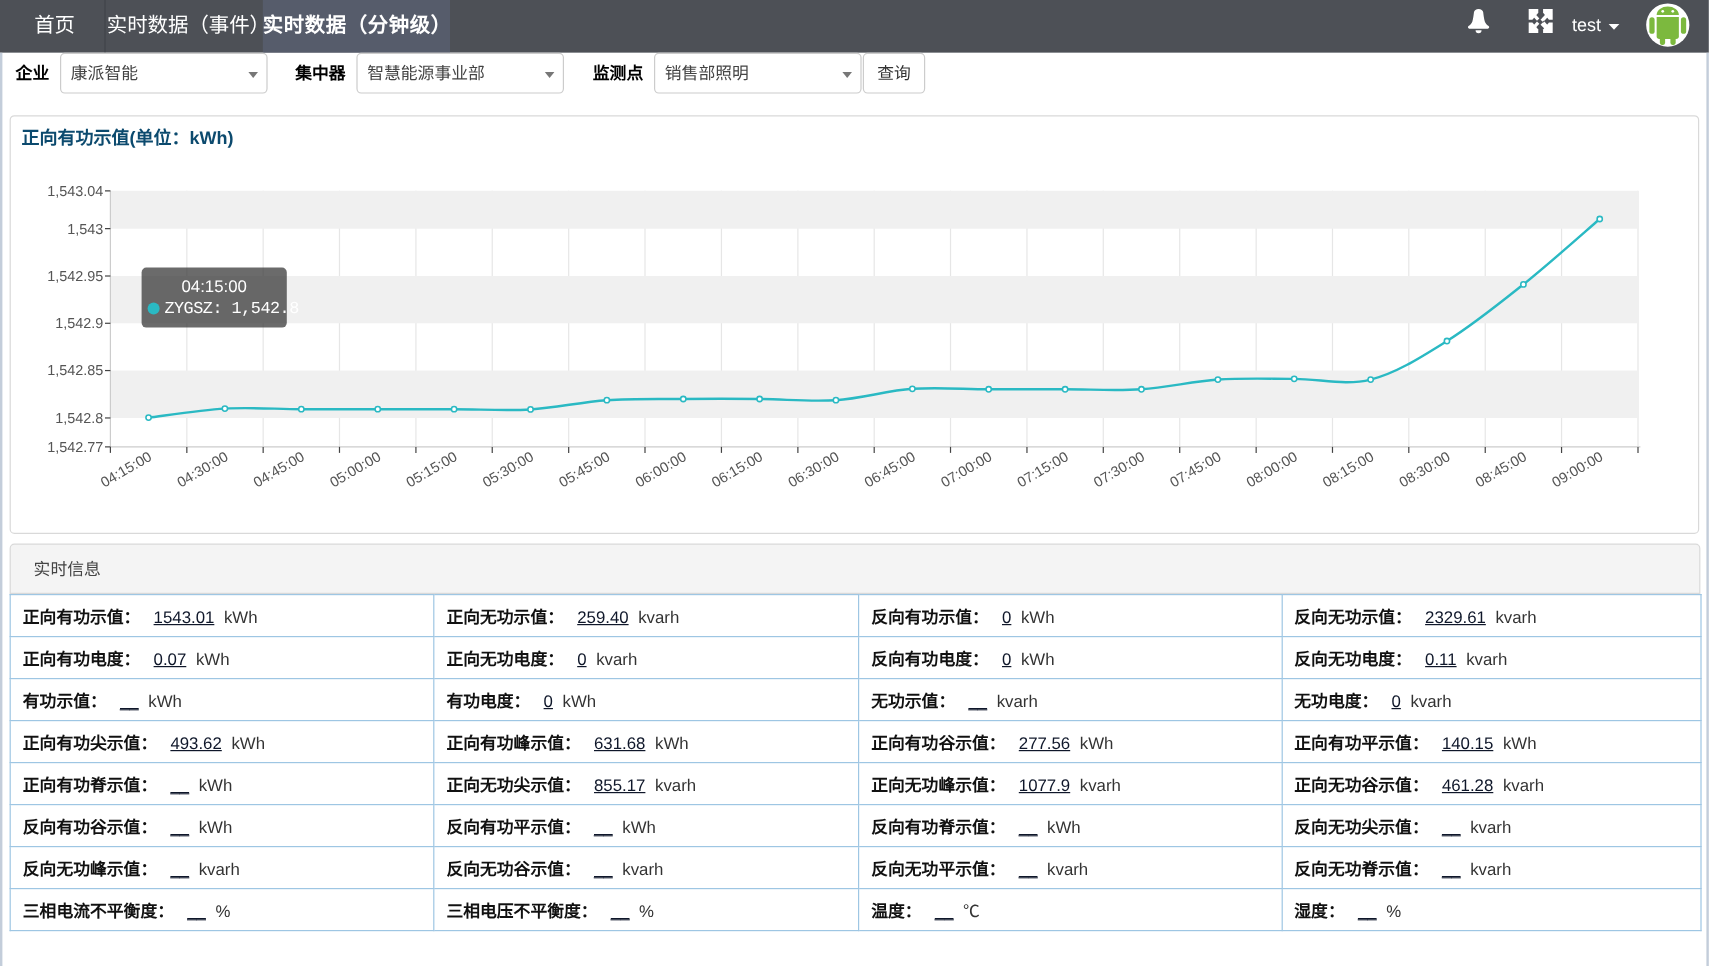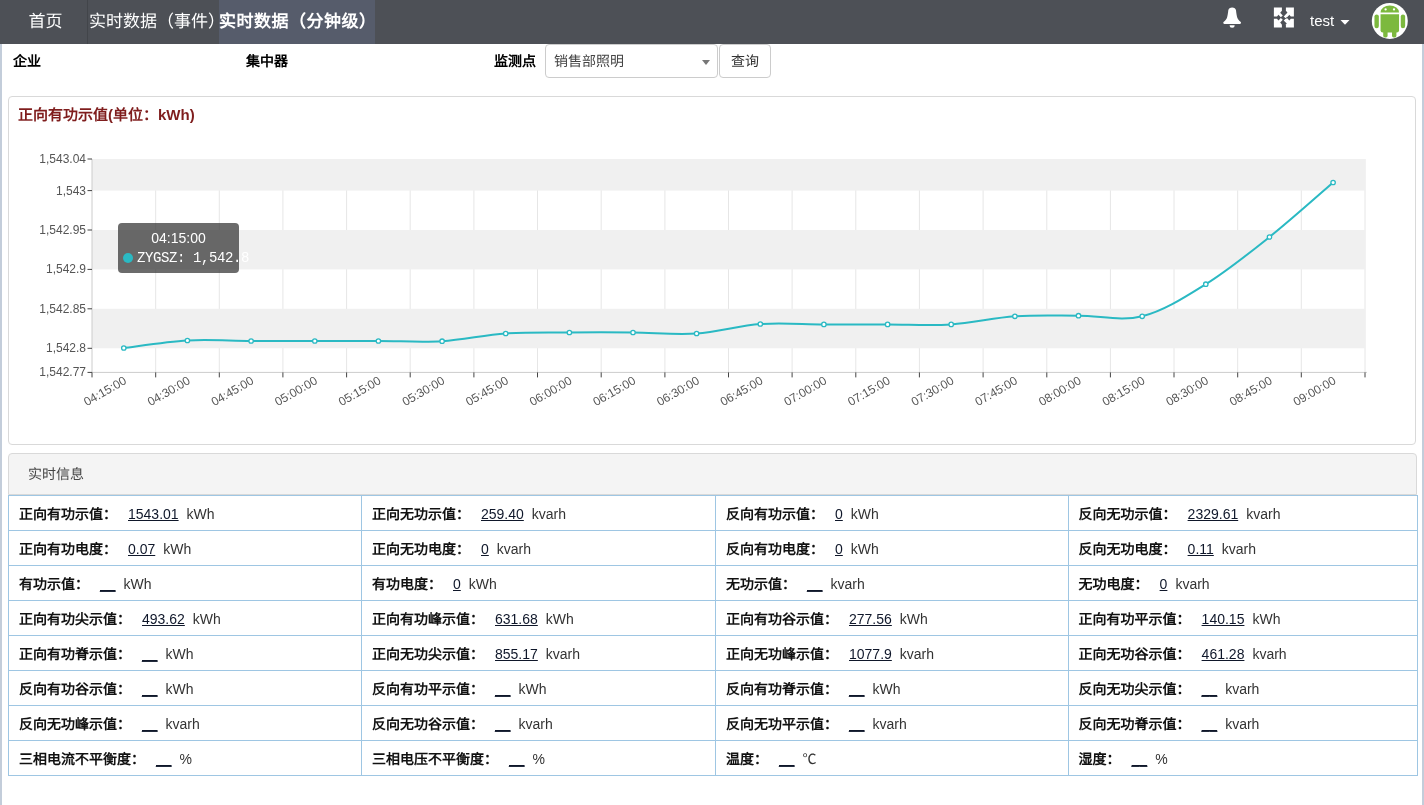--- a/index.html
+++ b/index.html
@@ -22,21 +22,21 @@
 .flabel { position:absolute; top:0; line-height:34px; font-weight:bold; color:#000; }
 .fsel { position:absolute; top:0; width:173px; height:34px; border:1px solid #ccc;
   border-radius:4px; background:#fff; line-height:32px; padding-left:8px; color:#444; }
 .fsel .car { position:absolute; right:7px; top:15px; width:0; height:0;
   border-left:4.2px solid transparent; border-right:4.2px solid transparent; border-top:5.4px solid #777; }
 .fbtn { position:absolute; top:0; width:52px; height:34px; border:1px solid #ccc;
   border-radius:4px; background:#fff; text-align:center; line-height:32px; color:#333; }
 
 .cpanel { position:absolute; left:8px; top:51.5px; width:1408px; height:349px;
   border:1px solid #d9d9d9; border-radius:4px; background:#fff; }
-.ctitle { position:absolute; left:9px; top:6px; font-size:15px; font-weight:bold; color:#7f1d1d; }
+.ctitle { position:absolute; left:9px; top:6px; font-size:15px; font-weight:bold; color:#0c4a6e; }
 
 .csvg { position:absolute; left:0; top:0; width:1424px; height:420px; }
 
 .tip { position:absolute; left:118px; top:178.5px; width:121px; height:50px;
   background:rgba(50,50,50,0.72); border-radius:4px; color:#fff; font-size:14px; line-height:19px; }
 .tip .l1 { text-align:center; margin-top:6px; }
 .tip .l2 { margin-left:5px; margin-top:1px; white-space:nowrap; letter-spacing:-0.4px;font-family:Liberation Mono, monospace; }
 .tip .dot { display:inline-block; width:10px; height:10px; border-radius:5px;
   background:#2ab9c3; margin-right:4px; vertical-align:-1px; }
 
@@ -83,21 +83,23 @@
     </g>
     <circle cx="171.6" cy="9.4" r="1.15" fill="#fff"></circle>
       <circle cx="180" cy="9.4" r="1.15" fill="#fff"></circle>
   </svg>
 </div>
 <div class="edge" style="left:0;"></div>
 <div class="edge" style="right:0;"></div>
 <div class="page">
   <div class="filters">
     <div class="flabel" style="left:13px;">企业</div>
+    <div class="fsel" style="left:50px;">康派智能<span class="car"></span></div>
     <div class="flabel" style="left:246px;">集中器</div>
+    <div class="fsel" style="left:297px;">智慧能源事业部<span class="car"></span></div>
     <div class="flabel" style="left:494px;">监测点</div>
     <div class="fsel" style="left:545px;">销售部照明<span class="car"></span></div>
     <div class="fbtn" style="left:719px;">查询</div>
   </div>
   <div class="cpanel">
     <div class="ctitle">正向有功示值(单位：kWh)</div>
   </div>
   <svg class="csvg" viewBox="0 44 1424 420" width="1424" height="420">
 <line x1="155.7" y1="159.0" x2="155.7" y2="372.4" stroke="#e6e6e6" stroke-width="1"></line>
 <line x1="219.3" y1="159.0" x2="219.3" y2="372.4" stroke="#e6e6e6" stroke-width="1"></line>

